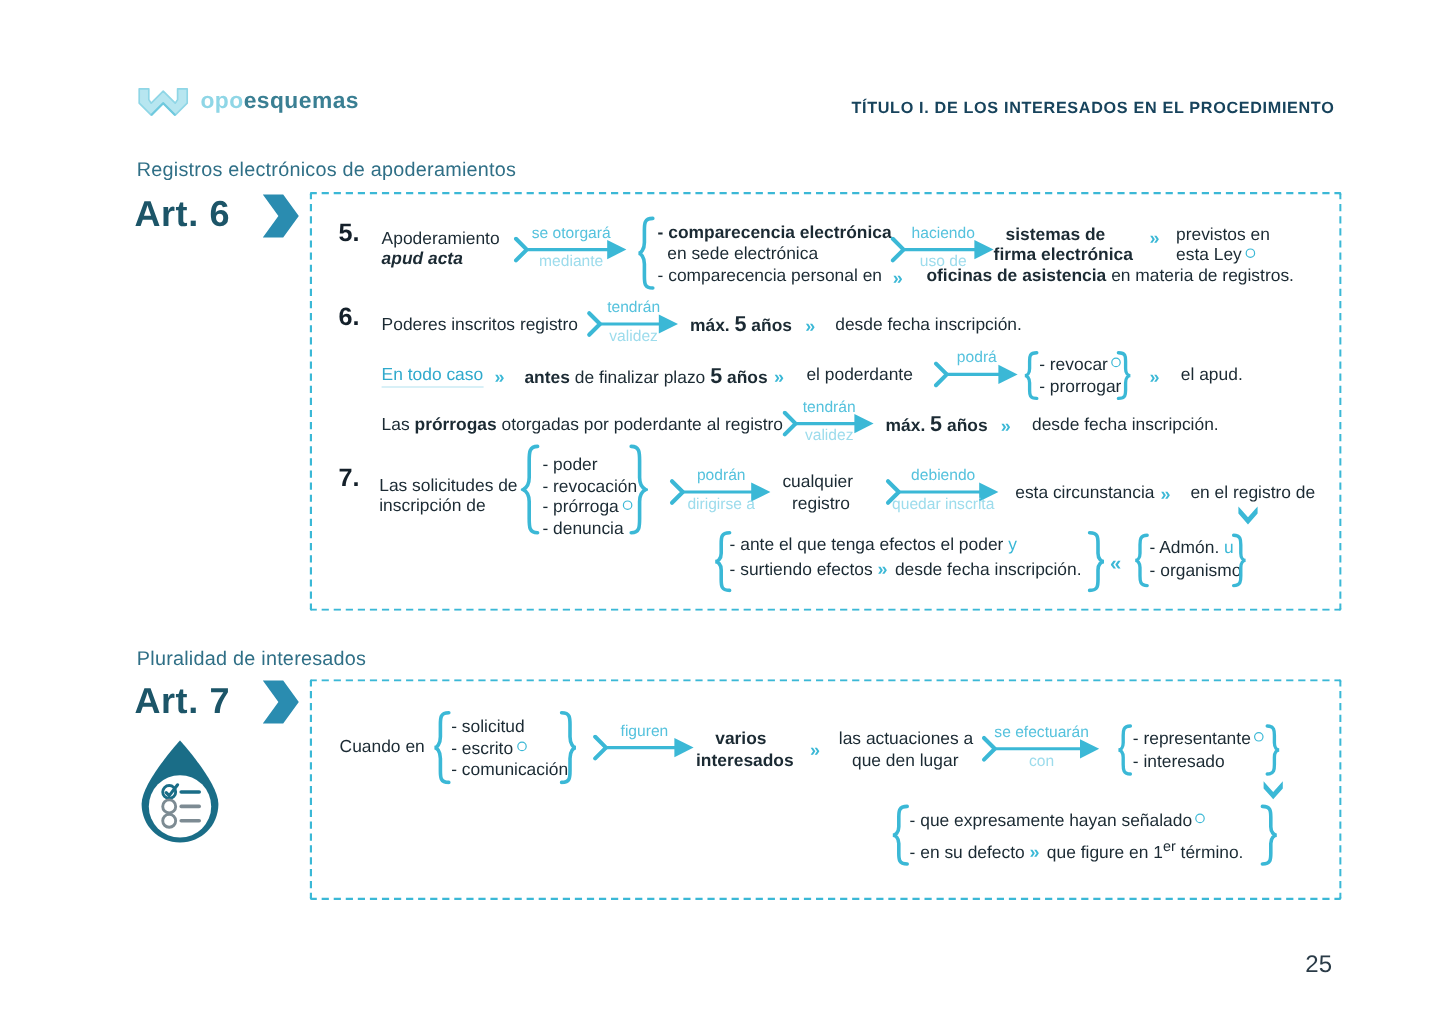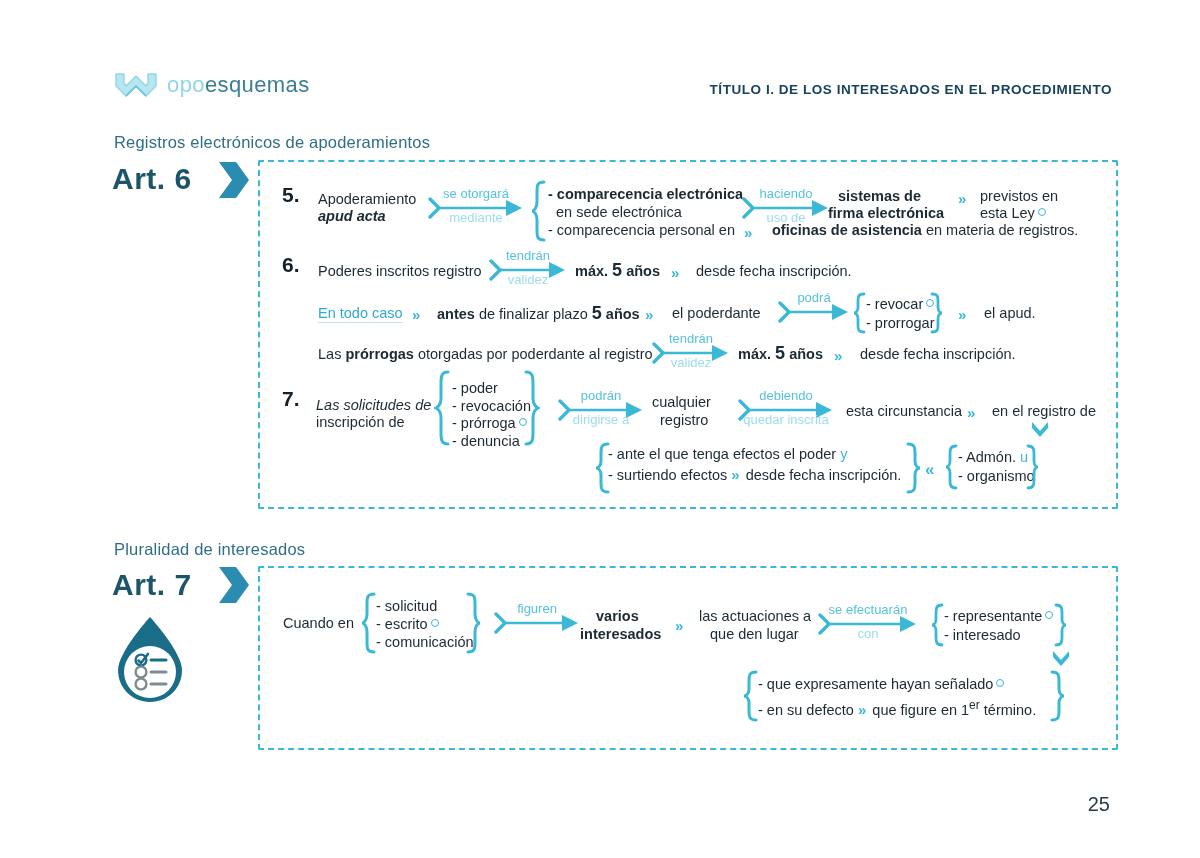--- a/index.html
+++ b/index.html
@@ -25,23 +25,23 @@
   .logo-wrap {
     position: absolute;
     left: 114px;
     top: 72px;
     display: flex;
     align-items: center;
     gap: 9px;
   }
   .logo-mark { width: 44px; height: 26px; display: block; }
   .logo-text {
-    font-size: 22px;
+    font-size: 19px;
     letter-spacing: .4px;
-    font-weight: 400;
+    font-weight: 700;
   }
   .logo-text .p1 { color: #8fd6e6; }
   .logo-text .p2 { color: #3a7f93; }
 
   .header-title {
     position: absolute;
     right: 88px;
     top: 82px;
     font-size: 13.5px;
     font-weight: 700;
@@ -254,21 +254,21 @@
   </svg>
   <span class="lbl-top">tendrán</span>
   <span class="lbl-bot">validez</span>
 </div>
 
 <div class="tx b" style="left:738px; top:345px;"><span>máx.</span> <span class="big5">5</span> <span>años</span></div>
 <div class="dbl" style="left:834px; top:347px;">»</div>
 <div class="tx" style="left:860px; top:346px;">desde fecha inscripción.</div>
 
 <div class="tx num" style="left:282px; top:390px;">7.</div>
-<div class="tx" style="left:316px; top:397px;font-style:italic;">Las solicitudes de</div>
+<div class="tx" style="left:316px; top:397px;">Las solicitudes de</div>
 <div class="tx" style="left:316px; top:414px;">inscripción de</div>
 
 <svg class="brace" style="left:434px; top:370px;" width="16" height="76" viewBox="0 0 16 76">
   <path d="M14 2 C7 2 7 7 7 14 L7 28 C7 34 4 37 2 38 C4 39 7 42 7 48 L7 62 C7 69 7 74 14 74" fill="none" stroke="#3bb8d6" stroke-width="3" stroke-linecap="round"></path>
 </svg>
 <div class="tx" style="left:452px; top:380px;">- poder</div>
 <div class="tx" style="left:452px; top:398px;text-align:center;">- revocación</div>
 <div class="tx" style="left:452px; top:415px;"><span>- prórroga</span><span class="odot"></span></div>
 <div class="tx" style="left:452px; top:433px;">- denuncia</div>
 <svg class="brace" style="left:524px; top:370px;" width="16" height="76" viewBox="0 0 16 76">

